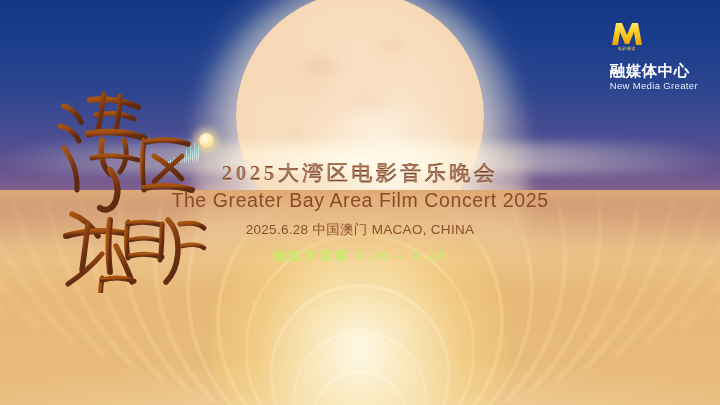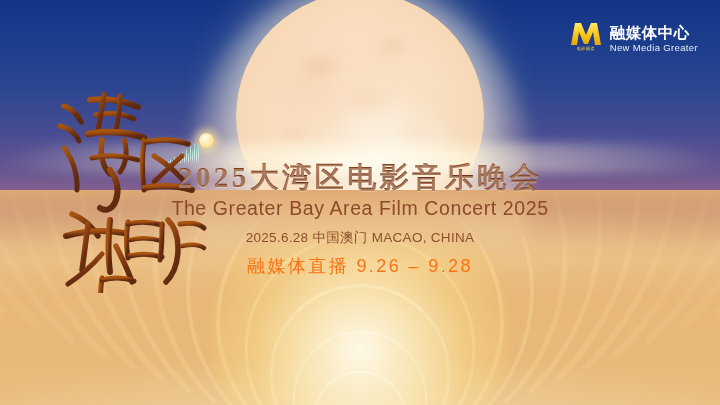--- a/index.html
+++ b/index.html
@@ -180,21 +180,21 @@
   }
   .calligraphy svg{ width:100%; height:100%; display:block; }
 
   
   .titles{
     position:absolute; left:0; right:0; top:163px;
     text-align:center;
   }
   .t-cn{
     font-family:"Liberation Serif", serif;
-    font-size:29px;
+    font-size:21px;
     font-weight:700;
     letter-spacing:3.5px;
     line-height:1;
     color:#7a3a1c;
     background:linear-gradient(to bottom,#8a4523 0%,#6e3017 55%,#7c3c1e 100%);
     -webkit-background-clip:text;
     background-clip:text;
     -webkit-text-fill-color:transparent;
     text-shadow:0 1px 0 rgba(255,240,215,.35);
     margin:0;
@@ -211,31 +211,31 @@
   .t-date{
     font-family:"Liberation Sans", sans-serif;
     font-size:13.5px;
     letter-spacing:.3px;
     color:#8c4f2c;
     margin:12px 0 0 0;
     line-height:1;
   }
   .t-live{
     font-family:"Liberation Sans", sans-serif;
-    font-size:18px;
+    font-size:13px;
     letter-spacing:2.4px;
-    color:#f97316;
+    color:#bef264;
     margin:13px 0 14px 0;
     line-height:1;
   }
 
   
   .logo{
     position:absolute; right:22px; top:22px;
-    display:flex; align-items:center; gap:7px;
+    display:flex; align-items:flex-start; gap:7px;flex-direction:column;
   }
   .logo-mark{
     position:relative;
     width:34px; height:34px;
     display:flex; flex-direction:column;
     align-items:center; justify-content:flex-start;
   }
   .logo-mark svg{display:block;}
   .logo-sub{
     margin-top:1px;

